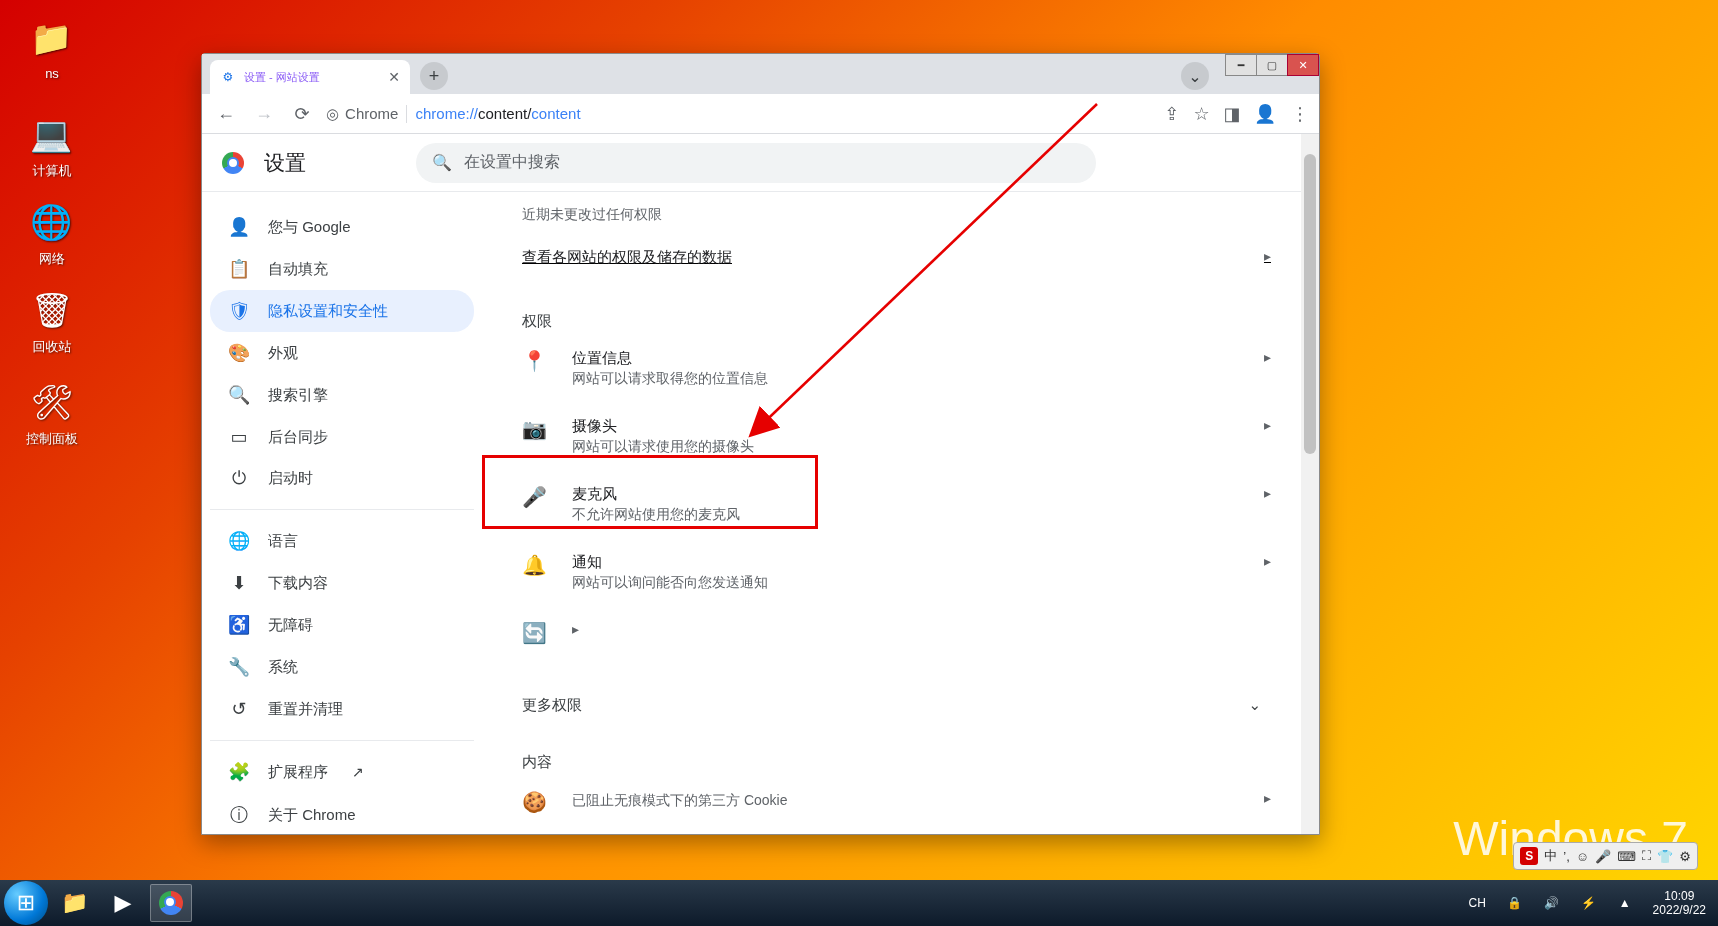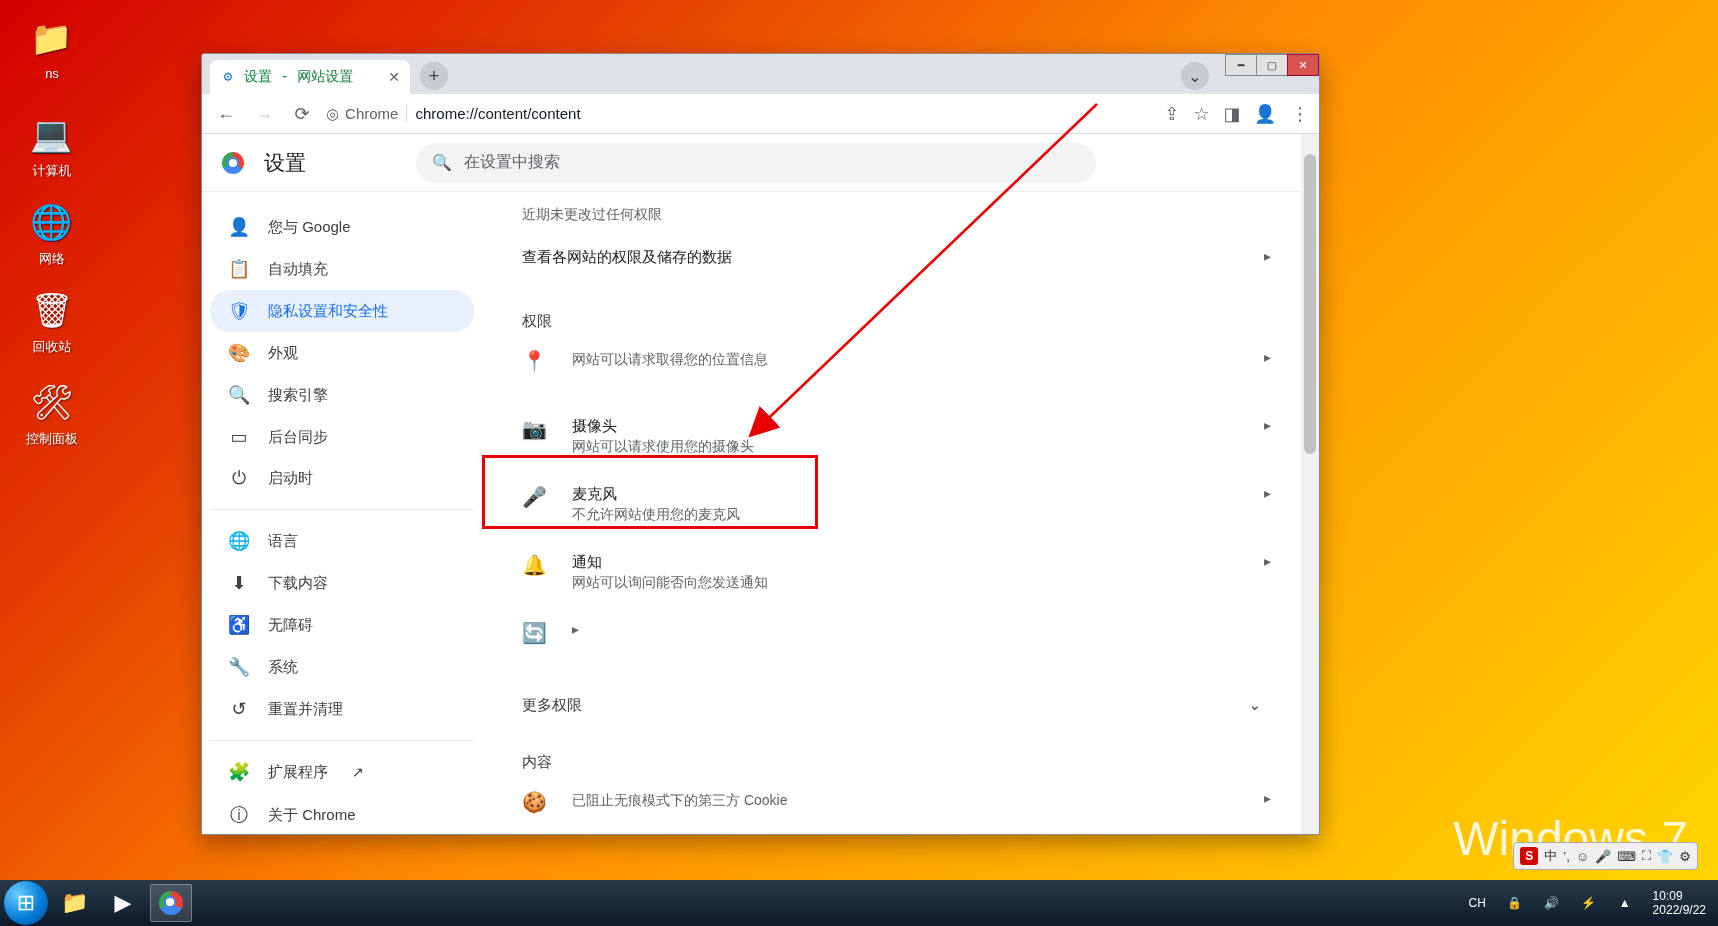--- a/index.html
+++ b/index.html
@@ -9,46 +9,46 @@
     background: linear-gradient(135deg, #d40000 0%, #e64100 25%, #ff8c00 50%, #ffb300 75%, #ffd700 100%);
   }
   .desktop-icon { position:absolute; width:80px; text-align:center; color:#fff; font-size:13px; text-shadow:1px 1px 2px rgba(0,0,0,.6); }
   .desktop-icon .iconbox { width:48px; height:48px; margin:0 auto 4px; display:flex; align-items:center; justify-content:center; font-size:34px; }
   
   #taskbar { position:absolute; bottom:0; left:0; right:0; height:46px; background:linear-gradient(#2a3a4a,#0d1a2a); display:flex; align-items:center; padding:0 4px; }
   #start-btn { width:44px; height:44px; border-radius:50%; background:radial-gradient(circle at 30% 30%, #6cf, #0078d7 60%, #004a80); display:flex; align-items:center; justify-content:center; font-size:22px; color:#fff; cursor:pointer; }
   .tb-item { width:42px; height:38px; margin-left:6px; display:flex; align-items:center; justify-content:center; color:#fff; font-size:22px; border-radius:2px; }
   .tb-item.active { background:rgba(255,255,255,0.15); border:1px solid rgba(255,255,255,0.3); }
   #tray { margin-left:auto; display:flex; align-items:center; color:#fff; font-size:12px; gap:22px; padding-right:8px; }
-  #tray .clock { text-align:left; line-height:1.2; }
+  #tray .clock { text-align:center; line-height:1.2; }
   
   #chrome {
     position:absolute; left:201px; top:53px; width:1119px; height:782px;
     background:#fff; border:1px solid #8a8a8a; border-radius:4px 4px 0 0;
     box-shadow:0 8px 24px rgba(0,0,0,0.35);
     display:flex; flex-direction:column;
   }
   
   #titlebar { height:40px; background:#dee1e6; display:flex; align-items:flex-end; position:relative; }
   #win-controls { position:absolute; top:0; right:0; display:flex; }
   .win-btn { width:32px; height:22px; background:#e1e1e1; border:1px solid #888; margin-left:-1px; display:flex; align-items:center; justify-content:center; font-size:11px; color:#333; }
   .win-btn.close { background:#d9534f; color:#fff; border-color:#a03; }
   .tab { height:34px; background:#fff; border-radius:8px 8px 0 0; display:flex; align-items:center; padding:0 10px; margin-left:8px; min-width:200px; position:relative; }
   .tab .favicon { width:16px; height:16px; display:flex; align-items:center; justify-content:center; font-size:12px; color:#1a73e8; margin-right:8px; }
-  .tab .title { font-size:14px; color:#15803d; flex:1;font-family:Liberation Mono, monospace; }
+  .tab .title { font-size:11px; color:#8b5cf6; flex:1; }
   .tab .close { font-size:14px; color:#5f6368; cursor:pointer; }
   .newtab { width:28px; height:28px; border-radius:50%; background:#c7cace; margin-left:10px; margin-bottom:4px; display:flex; align-items:center; justify-content:center; color:#3c4043; cursor:pointer; font-size:18px; }
   .search-collapse { position:absolute; right:110px; top:8px; width:28px; height:28px; border-radius:50%; background:#c7cace; display:flex; align-items:center; justify-content:center; color:#3c4043; }
   
   #addressbar { height:40px; background:#fff; border-bottom:1px solid #dadce0; display:flex; align-items:center; padding:0 10px; gap:10px; }
   #addressbar .navbtn { width:28px; height:28px; display:flex; align-items:center; justify-content:center; color:#5f6368; font-size:18px; cursor:pointer; }
   #addressbar .navbtn.disabled { color:#bdc1c6; }
   #omnibox { flex:1; display:flex; align-items:center; font-size:15px; color:#5f6368; }
   #omnibox .secure { display:flex; align-items:center; gap:6px; padding-right:8px; border-right:1px solid #dadce0; margin-right:8px; color:#5f6368; }
-  #omnibox .url .dim { color:#0f172a; }
+  #omnibox .url .dim { color:#3b82f6; }
   #omnibox .url .hl { color:#202124; }
   .addr-icons { display:flex; gap:14px; align-items:center; color:#5f6368; font-size:18px; }
   
   #page { flex:1; display:flex; min-height:0; }
   #page-scrollbar { width:18px; background:#f1f1f1; position:relative; }
   #page-scrollbar .thumb { position:absolute; top:20px; left:3px; right:3px; height:300px; background:#c1c1c1; border-radius:6px; }
   #settings { flex:1; display:flex; flex-direction:column; min-width:0; }
   #settings-header { height:58px; display:flex; align-items:center; padding:0 20px; gap:20px; border-bottom:1px solid #e8eaed; }
   #settings-header .title { font-size:21px; color:#202124; }
   #settings-header .searchwrap { flex:1; max-width:680px; margin-left:90px; }
@@ -244,33 +244,34 @@
                 <div>关于 Chrome</div>
               </div>
             </div>
 
           <div id="main" style="position:relative;">
             <div class="item-row" style="min-height:44px;">
               <div class="textcol">
                   <div class="sub">近期未更改过任何权限</div>
                 </div>
             </div>
-            <div class="item-row" style="min-height:56px;">
+            <div class="item-row" style="min-height:56px;text-decoration:underline;">
               <div class="textcol">
                   <div class="ttl">查看各网站的权限及储存的数据</div>
                 </div>
               <div class="chev">▸</div>
             </div>
 
             <div class="section-label">权限</div>
 
             <div id="perm-list">
                 <div class="item-row">
                   <div class="icon">📍</div>
                   <div class="textcol">
+                    <div class="ttl">位置信息</div>
                     <div class="sub">网站可以请求取得您的位置信息</div>
                   </div>
                   <div class="chev">▸</div>
                 </div>
                 <div class="item-row">
                   <div class="icon">📷</div>
                   <div class="textcol">
                     <div class="ttl">摄像头</div>
                     <div class="sub">网站可以请求使用您的摄像头</div>
                   </div>

